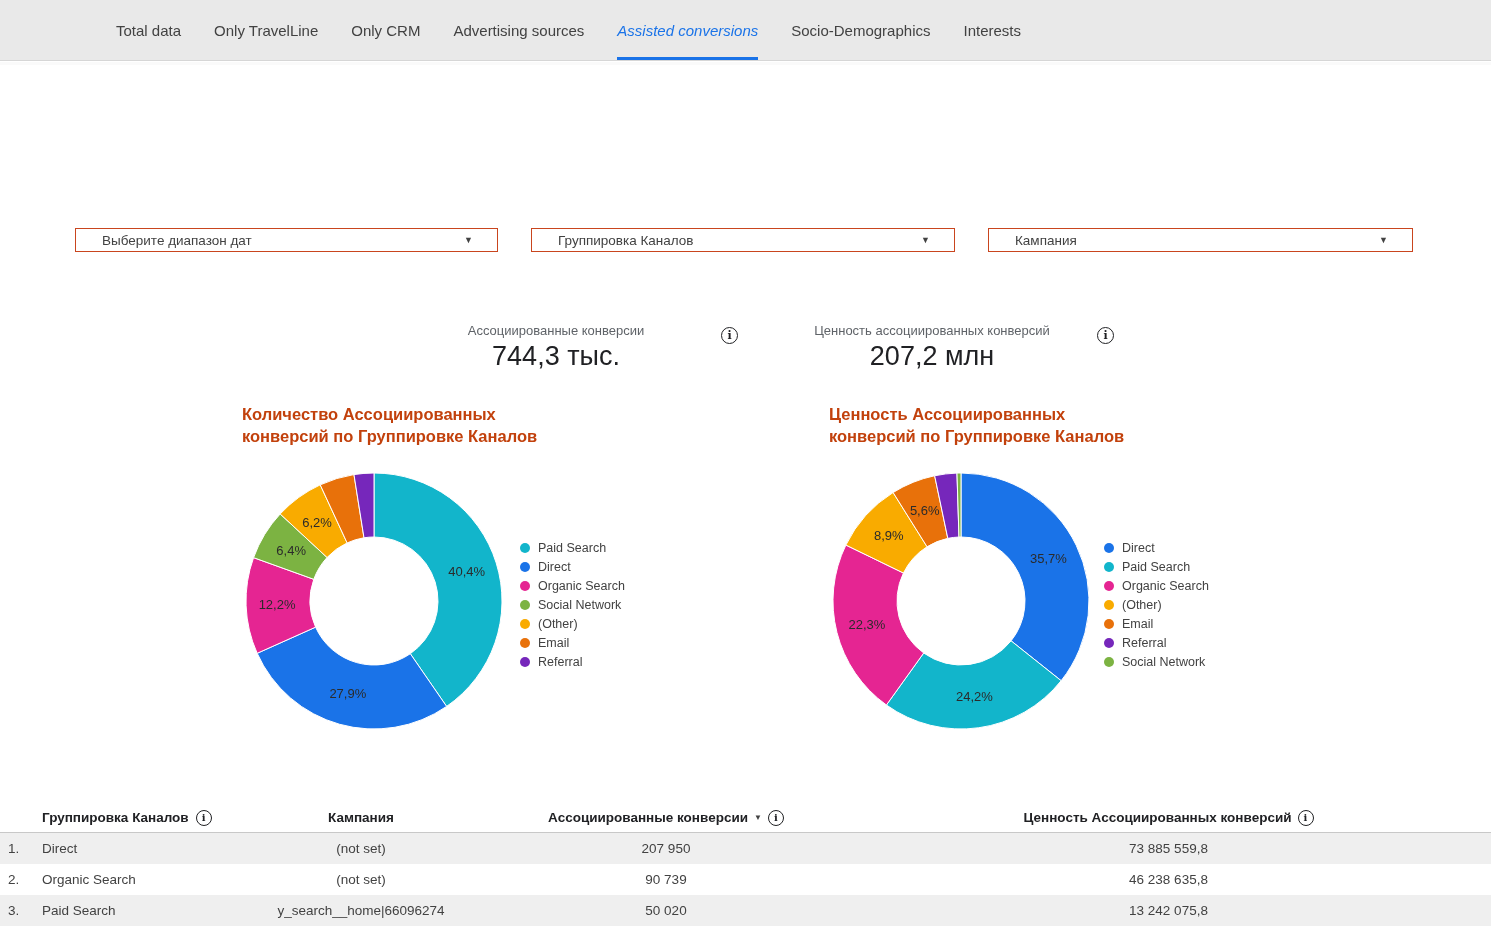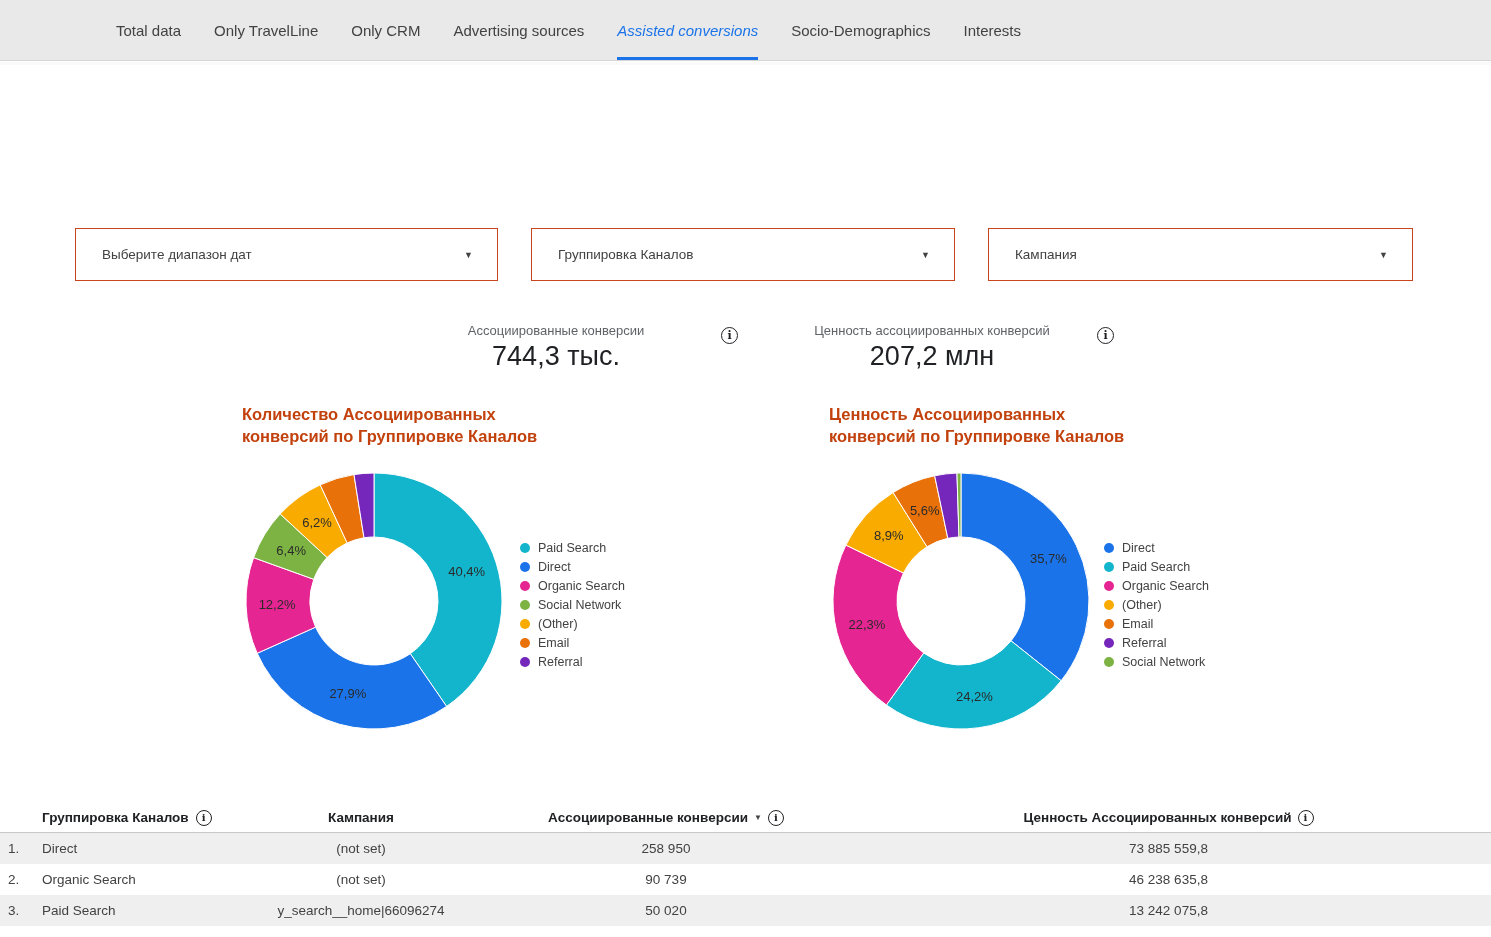--- a/index.html
+++ b/index.html
@@ -18,21 +18,21 @@
   .gap-strip { position:absolute; top:62px; left:0; width:1491px; height:3px; background:#fafafa; }
 
   
   .banner { position:absolute; top:65px; left:0; width:1491px; height:115px; background:#323232; }
   .brand-block { position:absolute; top:0; right:0; width:270px; height:115px; background:#e7481d;
                  display:flex; align-items:center; justify-content:center; gap:11px; }
   .brand-text .name { color:#fff; font-size:18px; font-weight:700; letter-spacing:.2px; }
   .brand-text .tagline { color:#fff; font-size:8.5px; text-align:center; margin-top:2px; letter-spacing:.4px; }
 
   
-  .filter { position:absolute; top:228px; height:53px; background:#fff;
+  .filter { position:absolute; top:228px; height:24px; background:#fff;
             border:1.5px solid #c9451e; display:flex; align-items:center;
             padding-left:26px; font-size:13.5px; color:#424242; cursor:pointer; }
   .filter .dd-arrow { position:absolute; right:24px; font-size:9px; color:#424242; }
   .f1 { left:75px;  width:423px; }
   .f2 { left:531px; width:424px; }
   .f3 { left:988px; width:425px; }
 
   
   .score { position:absolute; top:323px; width:280px; text-align:center; }
   .score .lbl { font-size:13px; color:#5f6368; }
@@ -231,21 +231,21 @@
       <div class="c5">
         <span>Ценность Ассоциированных конверсий</span>
         <span class="info">i</span>
       </div>
     </div>
     <div class="t-body">
       <div class="t-row">
         <div class="c1">1.</div>
         <div class="c2">Direct</div>
         <div class="c3">(not set)</div>
-        <div class="c4">258 950</div>
+        <div class="c4">207 950</div>
         <div class="c5">73 885 559,8</div>
       </div>
       <div class="t-row">
         <div class="c1">2.</div>
         <div class="c2">Organic Search</div>
         <div class="c3">(not set)</div>
         <div class="c4">90 739</div>
         <div class="c5">46 238 635,8</div>
       </div>
       <div class="t-row">

